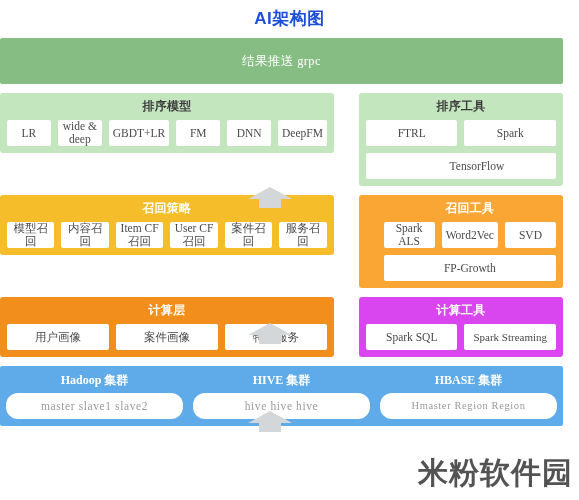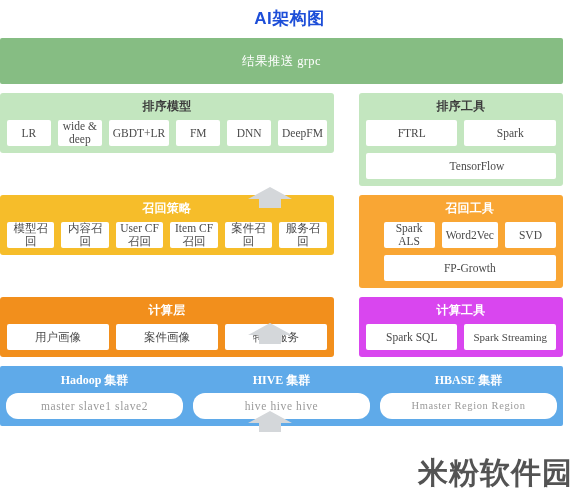--- a/index.html
+++ b/index.html
@@ -206,22 +206,22 @@
       </div>
     </div>
   </div>
 
   <div class="row">
     <div class="panel panel-recall col-left">
       <div class="panel-title">召回策略</div>
       <div class="cells">
         <div class="cell">模型召回</div>
         <div class="cell">内容召回</div>
+        <div class="cell">Item CF 召回</div>
         <div class="cell">User CF召回</div>
-        <div class="cell">Item CF 召回</div>
         <div class="cell">案件召回</div>
         <div class="cell">服务召回</div>
       </div>
     </div>
     <div class="panel panel-recall-tool col-right">
       <div class="panel-title">召回工具</div>
       <div class="cells">
         <div class="cell">Spark ALS</div>
         <div class="cell">Word2Vec</div>
         <div class="cell">SVD</div>

